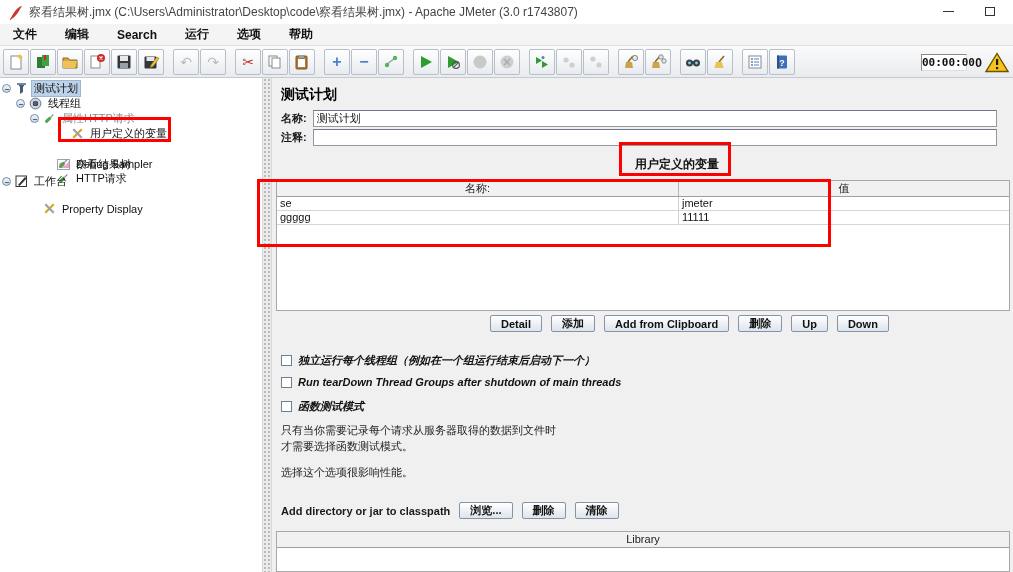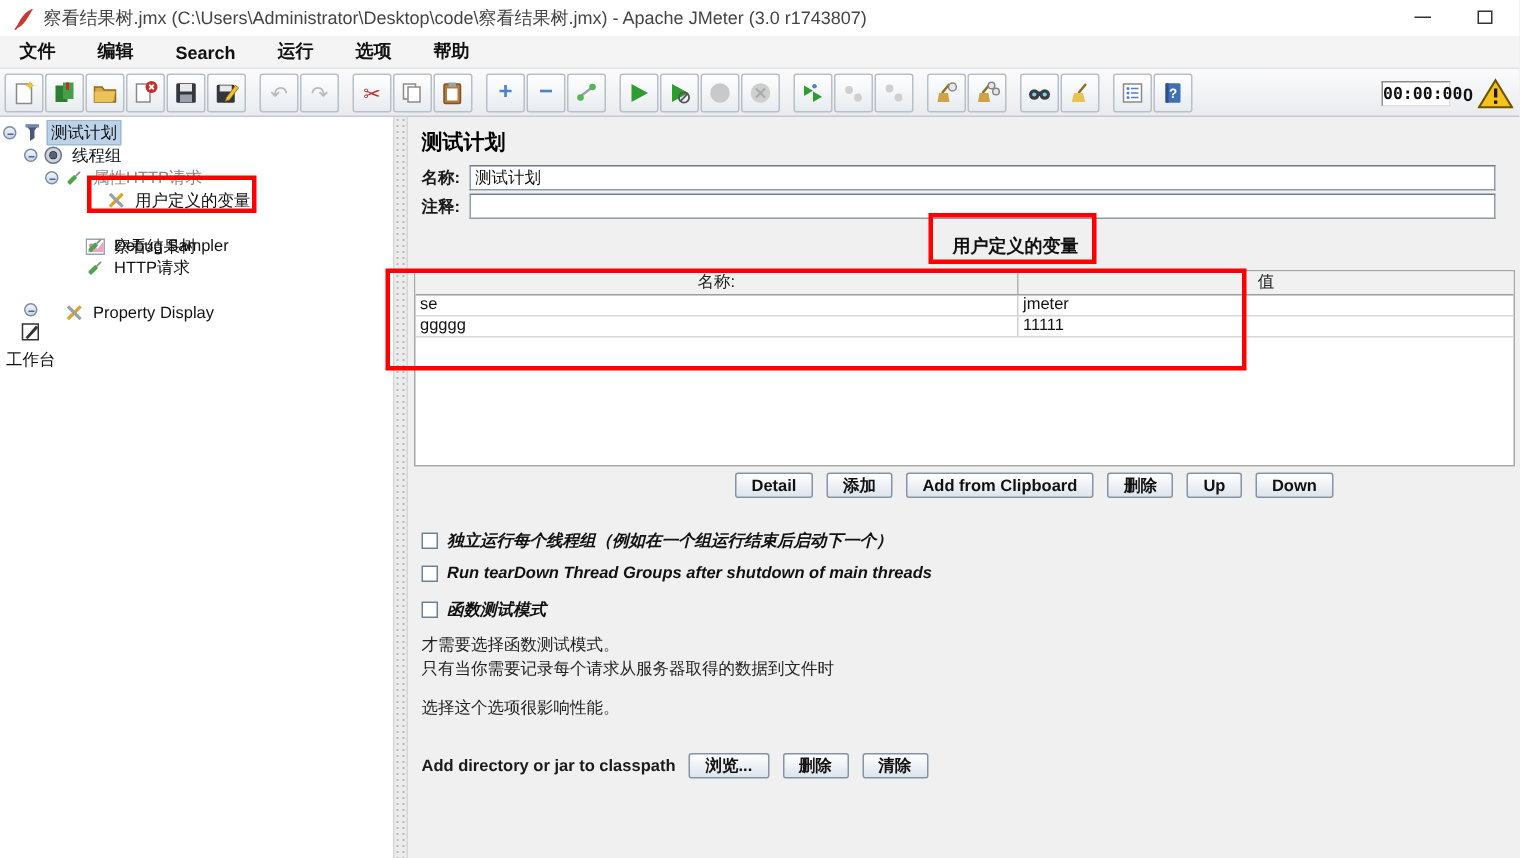--- a/index.html
+++ b/index.html
@@ -362,21 +362,21 @@
       <span class="knob-sp"></span>
       <svg class="t-ico" viewBox="0 0 13 13">
           <g transform="rotate(-45 6.5 6.5)">
             <rect x="1" y="5" width="7" height="3" rx="1" fill="#4aa84a"></rect>
             <rect x="8" y="5.8" width="4" height="1.2" fill="#8a8f96"></rect>
           </g>
         </svg>
       <span class="lbl">HTTP请求</span>
     </div>
 
-    <div class="tree-row" style="left:2px; top:124px;flex-direction:column;">
+    <div class="tree-row" style="left:2px; top:96px;">
       <span class="knob"></span>
       <svg class="t-ico" viewBox="0 0 13 13">
           <rect x="1" y="1" width="10.5" height="10.5" fill="#fff" stroke="#333"></rect>
           <path d="M3 10 L10 2 L11.5 3.5 L4.5 11 Z" fill="#333"></path>
         </svg>
       <span class="lbl">工作台</span>
     </div>
 
     <div class="tree-row" style="left:30px; top:123px;">
       <span class="knob-sp"></span>
@@ -440,32 +440,35 @@
     <div class="cb-row" style="top:298px;">
       <span class="cb-box"></span>
       <span class="cb-lbl">Run tearDown Thread Groups after shutdown of main threads</span>
     </div>
     <div class="cb-row" style="top:321px;align-items:center;">
       <span class="cb-box"></span>
       <span class="cb-lbl">函数测试模式</span>
     </div>
 
     <div class="desc" style="top:344px;">
+      <div>只有当你需要记录每个请求从服务器取得的数据到文件时</div>
       <div>才需要选择函数测试模式。</div>
-      <div>只有当你需要记录每个请求从服务器取得的数据到文件时</div>
       <div style="height:10px;"></div>
       <div>选择这个选项很影响性能。</div>
     </div>
 
     <div class="cp-row">
       <span class="f-label">Add directory or jar to classpath</span>
       <button class="btn">浏览...</button>
       <button class="btn">删除</button>
       <button class="btn">清除</button>
     </div>
 
+    <div class="lib-table">
+      <div class="lib-th">Library</div>
+    </div>
   </div>
 
   <div class="anno anno-tree"></div>
   <div class="anno anno-label"></div>
   <div class="anno anno-table"></div>
 
 </div>
 
 </body></html>

